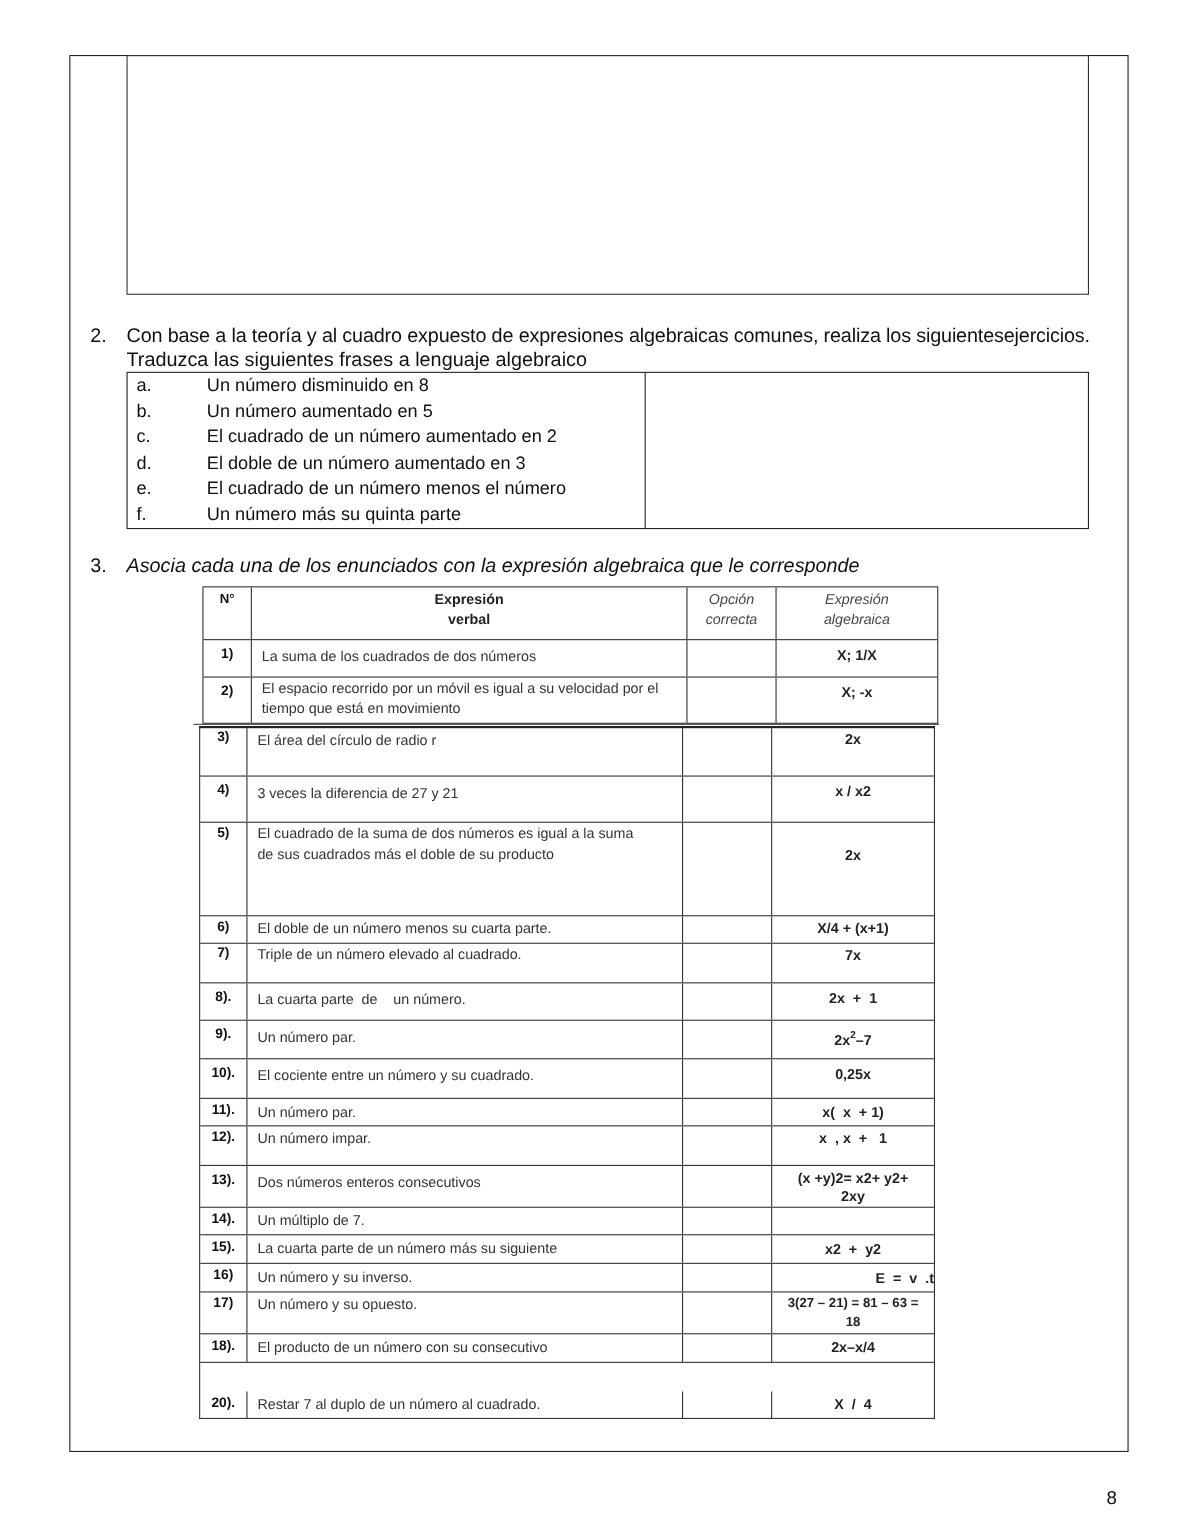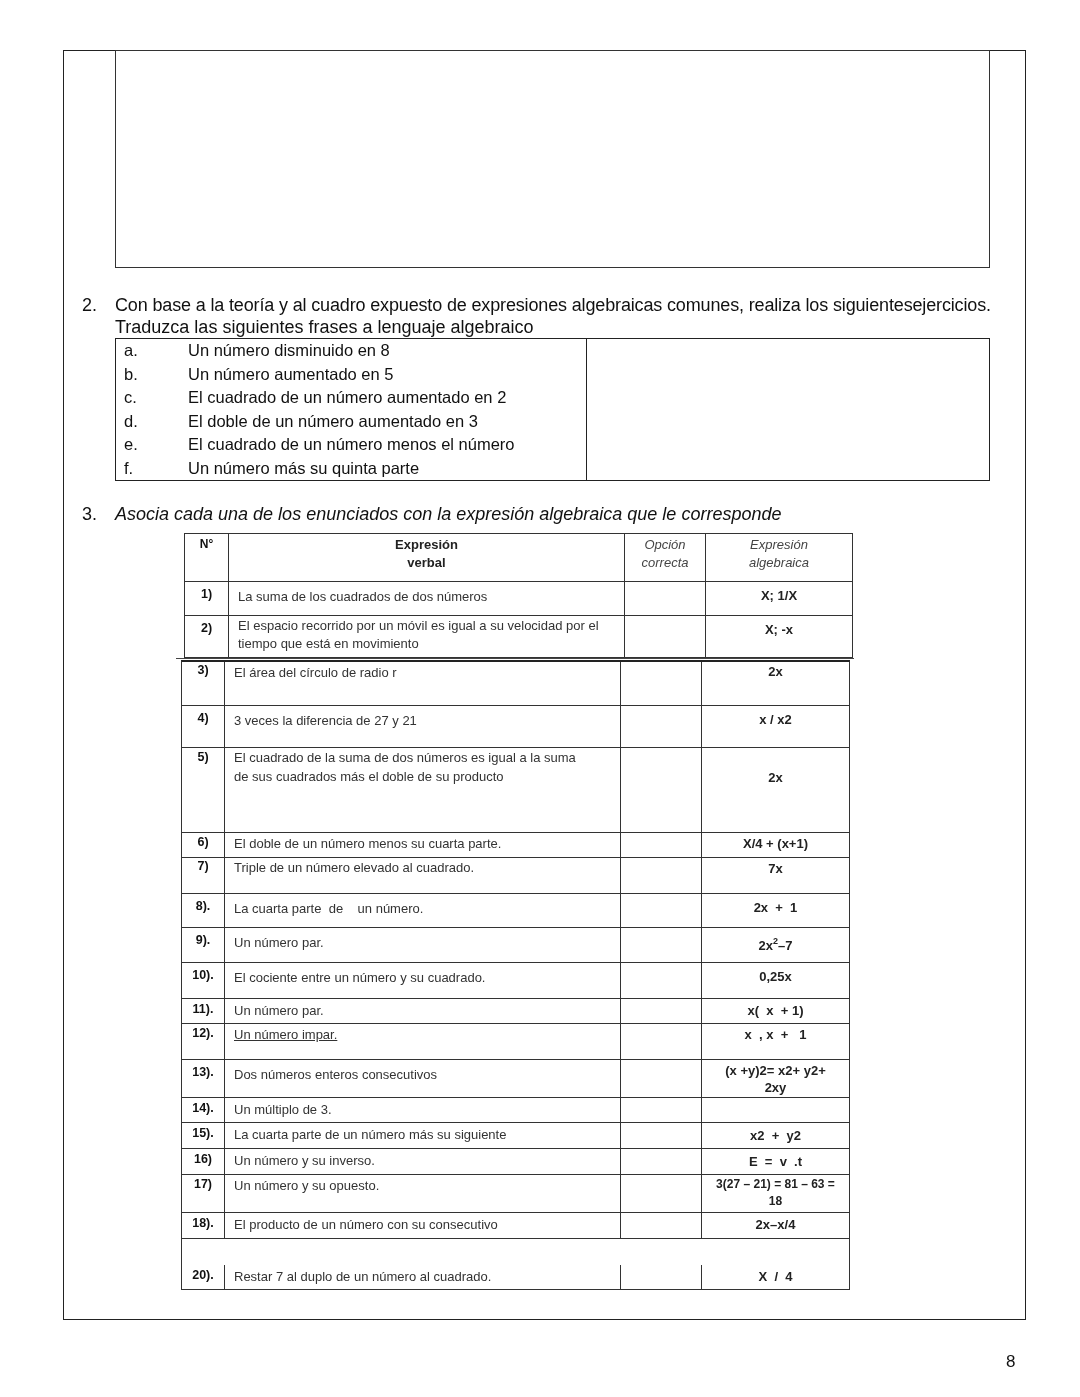--- a/index.html
+++ b/index.html
@@ -202,54 +202,54 @@
 
   <div class="m-row" style="top:337px; height:25px;">
     <div class="m-cell c-num" style="padding-top:3px;">11).</div>
     <div class="m-cell c-verbal" style="padding-top:2px;">Un número par.</div>
     <div class="m-cell c-opt"></div>
     <div class="m-cell c-alg" style="padding-top:3px; white-space:pre;">x(  x  + 1)</div>
   </div>
 
   <div class="m-row" style="top:362px; height:36px;">
     <div class="m-cell c-num" style="padding-top:2px;">12).</div>
-    <div class="m-cell c-verbal" style="padding-top:1px;text-decoration:underline;">Un número impar.</div>
+    <div class="m-cell c-verbal" style="padding-top:1px;">Un número impar.</div>
     <div class="m-cell c-opt"></div>
     <div class="m-cell c-alg" style="padding-top:2px; white-space:pre;">x  , x  +   1</div>
   </div>
 
   <div class="m-row" style="top:398px; height:38px;">
     <div class="m-cell c-num">13).</div>
     <div class="m-cell c-verbal">Dos números enteros consecutivos</div>
     <div class="m-cell c-opt"></div>
     <div class="m-cell c-alg" style="padding-top:2px;">
       <span class="hdr-line">(x +y)2= x2+ y2+</span>
       <span class="hdr-line">2xy</span>
     </div>
   </div>
 
   <div class="m-row" style="top:436px; height:25px;">
     <div class="m-cell c-num" style="padding-top:3px;">14).</div>
-    <div class="m-cell c-verbal" style="padding-top:2px;">Un múltiplo de 3.</div>
+    <div class="m-cell c-verbal" style="padding-top:2px;">Un múltiplo de 7.</div>
     <div class="m-cell c-opt"></div>
     <div class="m-cell c-alg"></div>
   </div>
 
   <div class="m-row" style="top:461px; height:26px;">
     <div class="m-cell c-num" style="padding-top:3px;">15).</div>
     <div class="m-cell c-verbal" style="padding-top:2px;">La cuarta parte de un número más su siguiente</div>
     <div class="m-cell c-opt"></div>
     <div class="m-cell c-alg" style="padding-top:4px; white-space:pre;">x2  +  y2</div>
   </div>
 
   <div class="m-row" style="top:487px; height:26px;">
     <div class="m-cell c-num" style="padding-top:3px;">16)</div>
     <div class="m-cell c-verbal" style="padding-top:2px;">Un número y su inverso.</div>
     <div class="m-cell c-opt"></div>
-    <div class="m-cell c-alg" style="padding-top:4px; white-space:pre;">E  =  v  .t</div>
+    <div class="m-cell c-alg" style="padding-top:4px; white-space:pre;text-align:right;">E  =  v  .t</div>
   </div>
 
   <div class="m-row" style="top:513px; height:38px;">
     <div class="m-cell c-num" style="padding-top:2px;">17)</div>
     <div class="m-cell c-verbal" style="padding-top:1px;">Un número y su opuesto.</div>
     <div class="m-cell c-opt"></div>
     <div class="m-cell c-alg" style="padding-top:1px; font-size:12px; line-height:17px;">
       <span class="hdr-line">3(27 – 21) = 81 – 63 =</span>
       <span class="hdr-line">18</span>
     </div>

